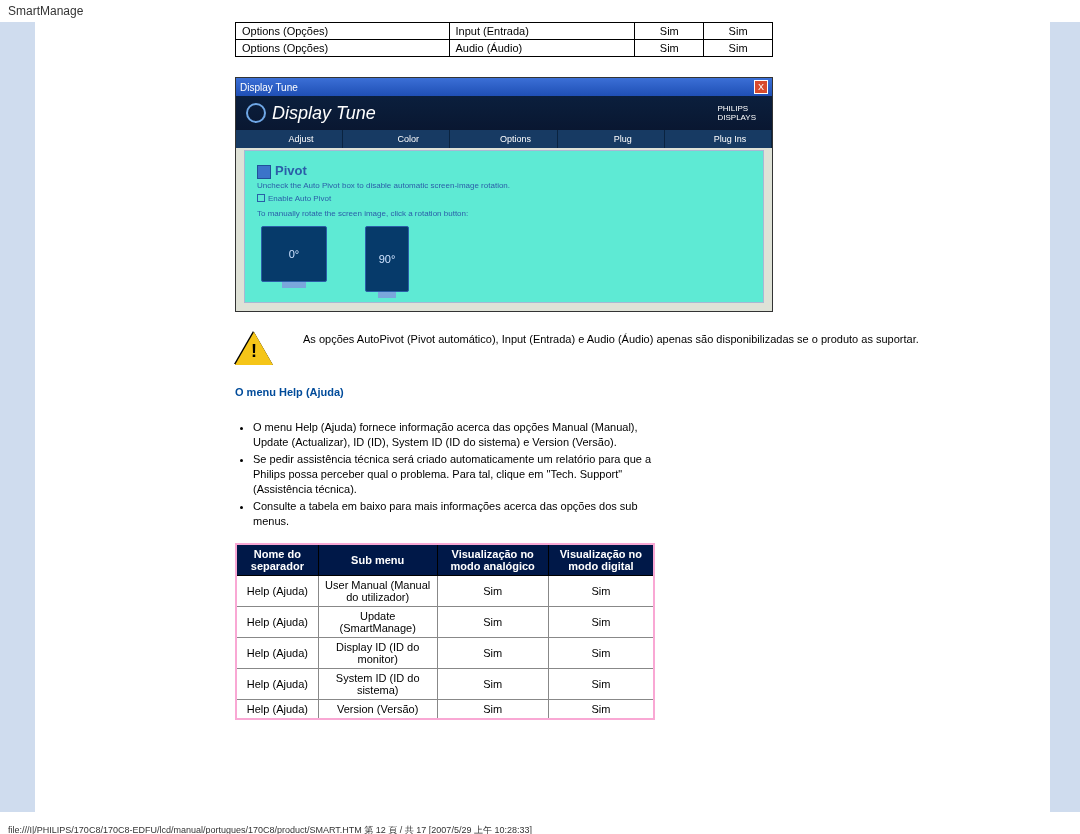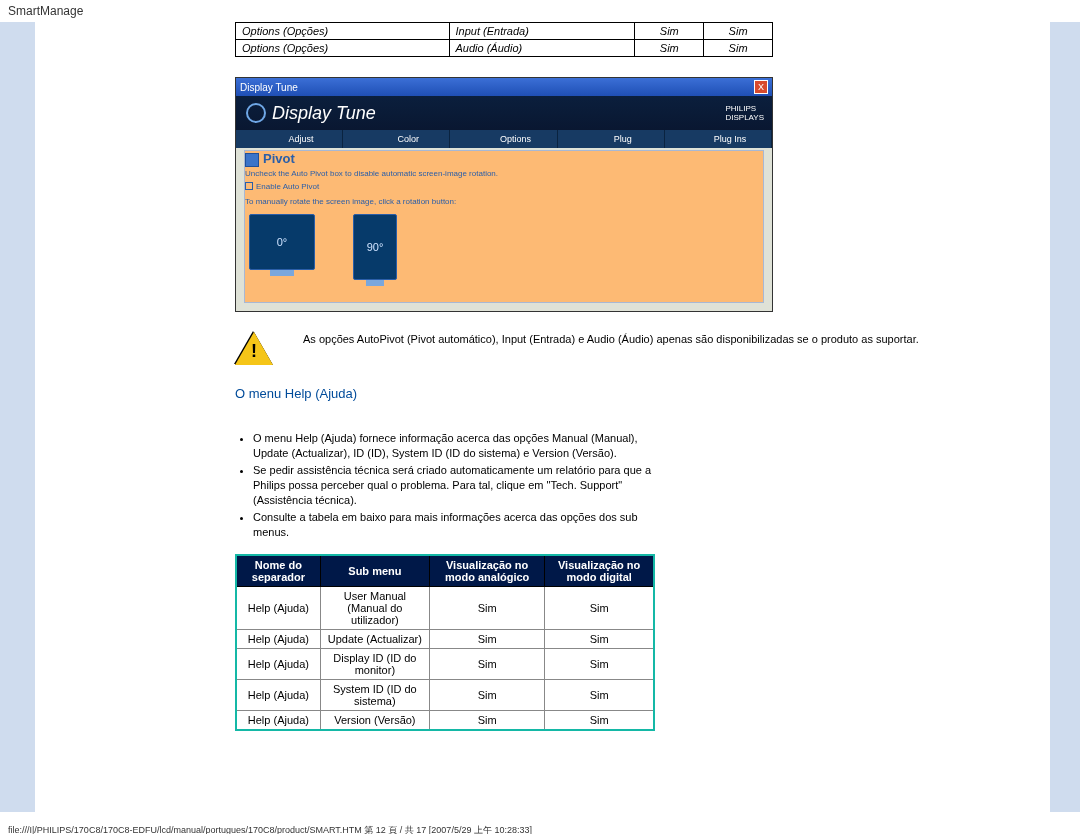--- a/index.html
+++ b/index.html
@@ -29,31 +29,30 @@
   }
   .right-bar {
     width: 30px;
     background: #cfdcee;
     min-height: 790px;
   }
   table.simple {
     border-collapse: collapse;
     width: 538px;
     margin-bottom: 20px;
-    font-style: italic;
   }
   table.simple td, table.simple th {
     border: 1px solid #000;
     padding: 2px 6px;
     font-size: 11px;
     text-align: left;
   }
   table.help {
     border-collapse: collapse;
-    border: 2px solid #14b8a6;
+    border: 2px solid #f9a8d4;
     width: 420px;
   }
   table.help th {
     background: #001848;
     color: #fff;
     font-size: 11px;
     font-weight: bold;
     border: 1px solid #000;
     padding: 3px 6px;
     text-align: center;
@@ -93,34 +92,34 @@
     background: linear-gradient(#0b1f3d,#091731);
     color: #fff;
     display: flex;
     align-items: center;
     padding-left: 10px;
     font-size: 18px;
     font-style: italic;
     justify-content: space-between;
   }
   .ss-banner .brand {
-    font-size: 8px; font-style: normal; padding-right:8px; line-height:9px;
+    font-size: 8px; font-style: normal; padding-right:16px; line-height:9px;
   }
   .ss-tabs {
     height: 18px;
     background: #173a63;
     display: flex;
     color: #fff;
     font-size: 9px;
   }
   .ss-tab { flex:1; text-align:center; border-right:1px solid #0a2340; line-height:18px;margin-left:24px;}
   .ss-body {
     position:absolute; top:72px; left:8px; right:8px; bottom:8px;
-    background:#fdba74; border:1px solid #a8b8d4;
-    padding:0;
+    background:#5eead4; border:1px solid #a8b8d4;
+    padding:12px;
   }
   .ss-heading { color:#2a5ea8; font-weight:bold; font-size:13px; }
   .ss-heading .picon {
     display:inline-block; width:14px;height:14px;background:#3b74c9;border:1px solid #205099;vertical-align:middle;margin-right:4px;
   }
   .ss-sub { font-size:8px; color:#2a5ea8; margin:2px 0 4px 0;}
   .ss-check { font-size:8px; color:#2a5ea8; margin-bottom:6px;}
   .ss-text { font-size:8px; color:#2a5ea8; margin-bottom:8px;}
   .monitors { display:flex; gap:38px; margin-left:4px;}
   .mon {
@@ -144,21 +143,21 @@
   }
   .warn-outline {
     width:0;height:0;border-left:19px solid transparent;border-right:19px solid transparent;border-bottom:33px solid #000;
     position:absolute; top:-1px; left:-1px;
   }
   .warn-ex {
     position:absolute; top:9px; left:0; width:38px; text-align:center; color:#000; font-size:18px; font-weight:bold;
   }
   .note-text { font-size:11px; line-height:15px; max-width:730px;}
   .section-title {
-    color:#004b9a; font-weight:normal; font-size:13px; margin-bottom:30px;
+    color:#004b9a; font-weight:bold; font-size:11px; margin-bottom:22px;
   }
   .two-col { display:flex; }
   .col-left { width:420px; }
   .col-right { width:220px; font-size:11px; line-height:15px;}
   ul.bul { margin:0 0 14px 0; padding-left:18px;}
   ul.bul li { font-size:11px; line-height:15px; margin-bottom:2px;}
   .footer {
     font-size:9px; color:#333; padding:12px 8px 8px 8px;
   }
 </style>
@@ -261,21 +260,21 @@
             <th>Visualização no modo digital</th>
           </tr>
           <tr>
             <td>Help (Ajuda)</td>
             <td>User Manual (Manual do utilizador)</td>
             <td>Sim</td>
             <td>Sim</td>
           </tr>
           <tr>
             <td>Help (Ajuda)</td>
-            <td>Update (Actualizar)</td>
+            <td>Update (SmartManage)</td>
             <td>Sim</td>
             <td>Sim</td>
           </tr>
           <tr>
             <td>Help (Ajuda)</td>
             <td>Display ID (ID do monitor)</td>
             <td>Sim</td>
             <td>Sim</td>
           </tr>
           <tr>

